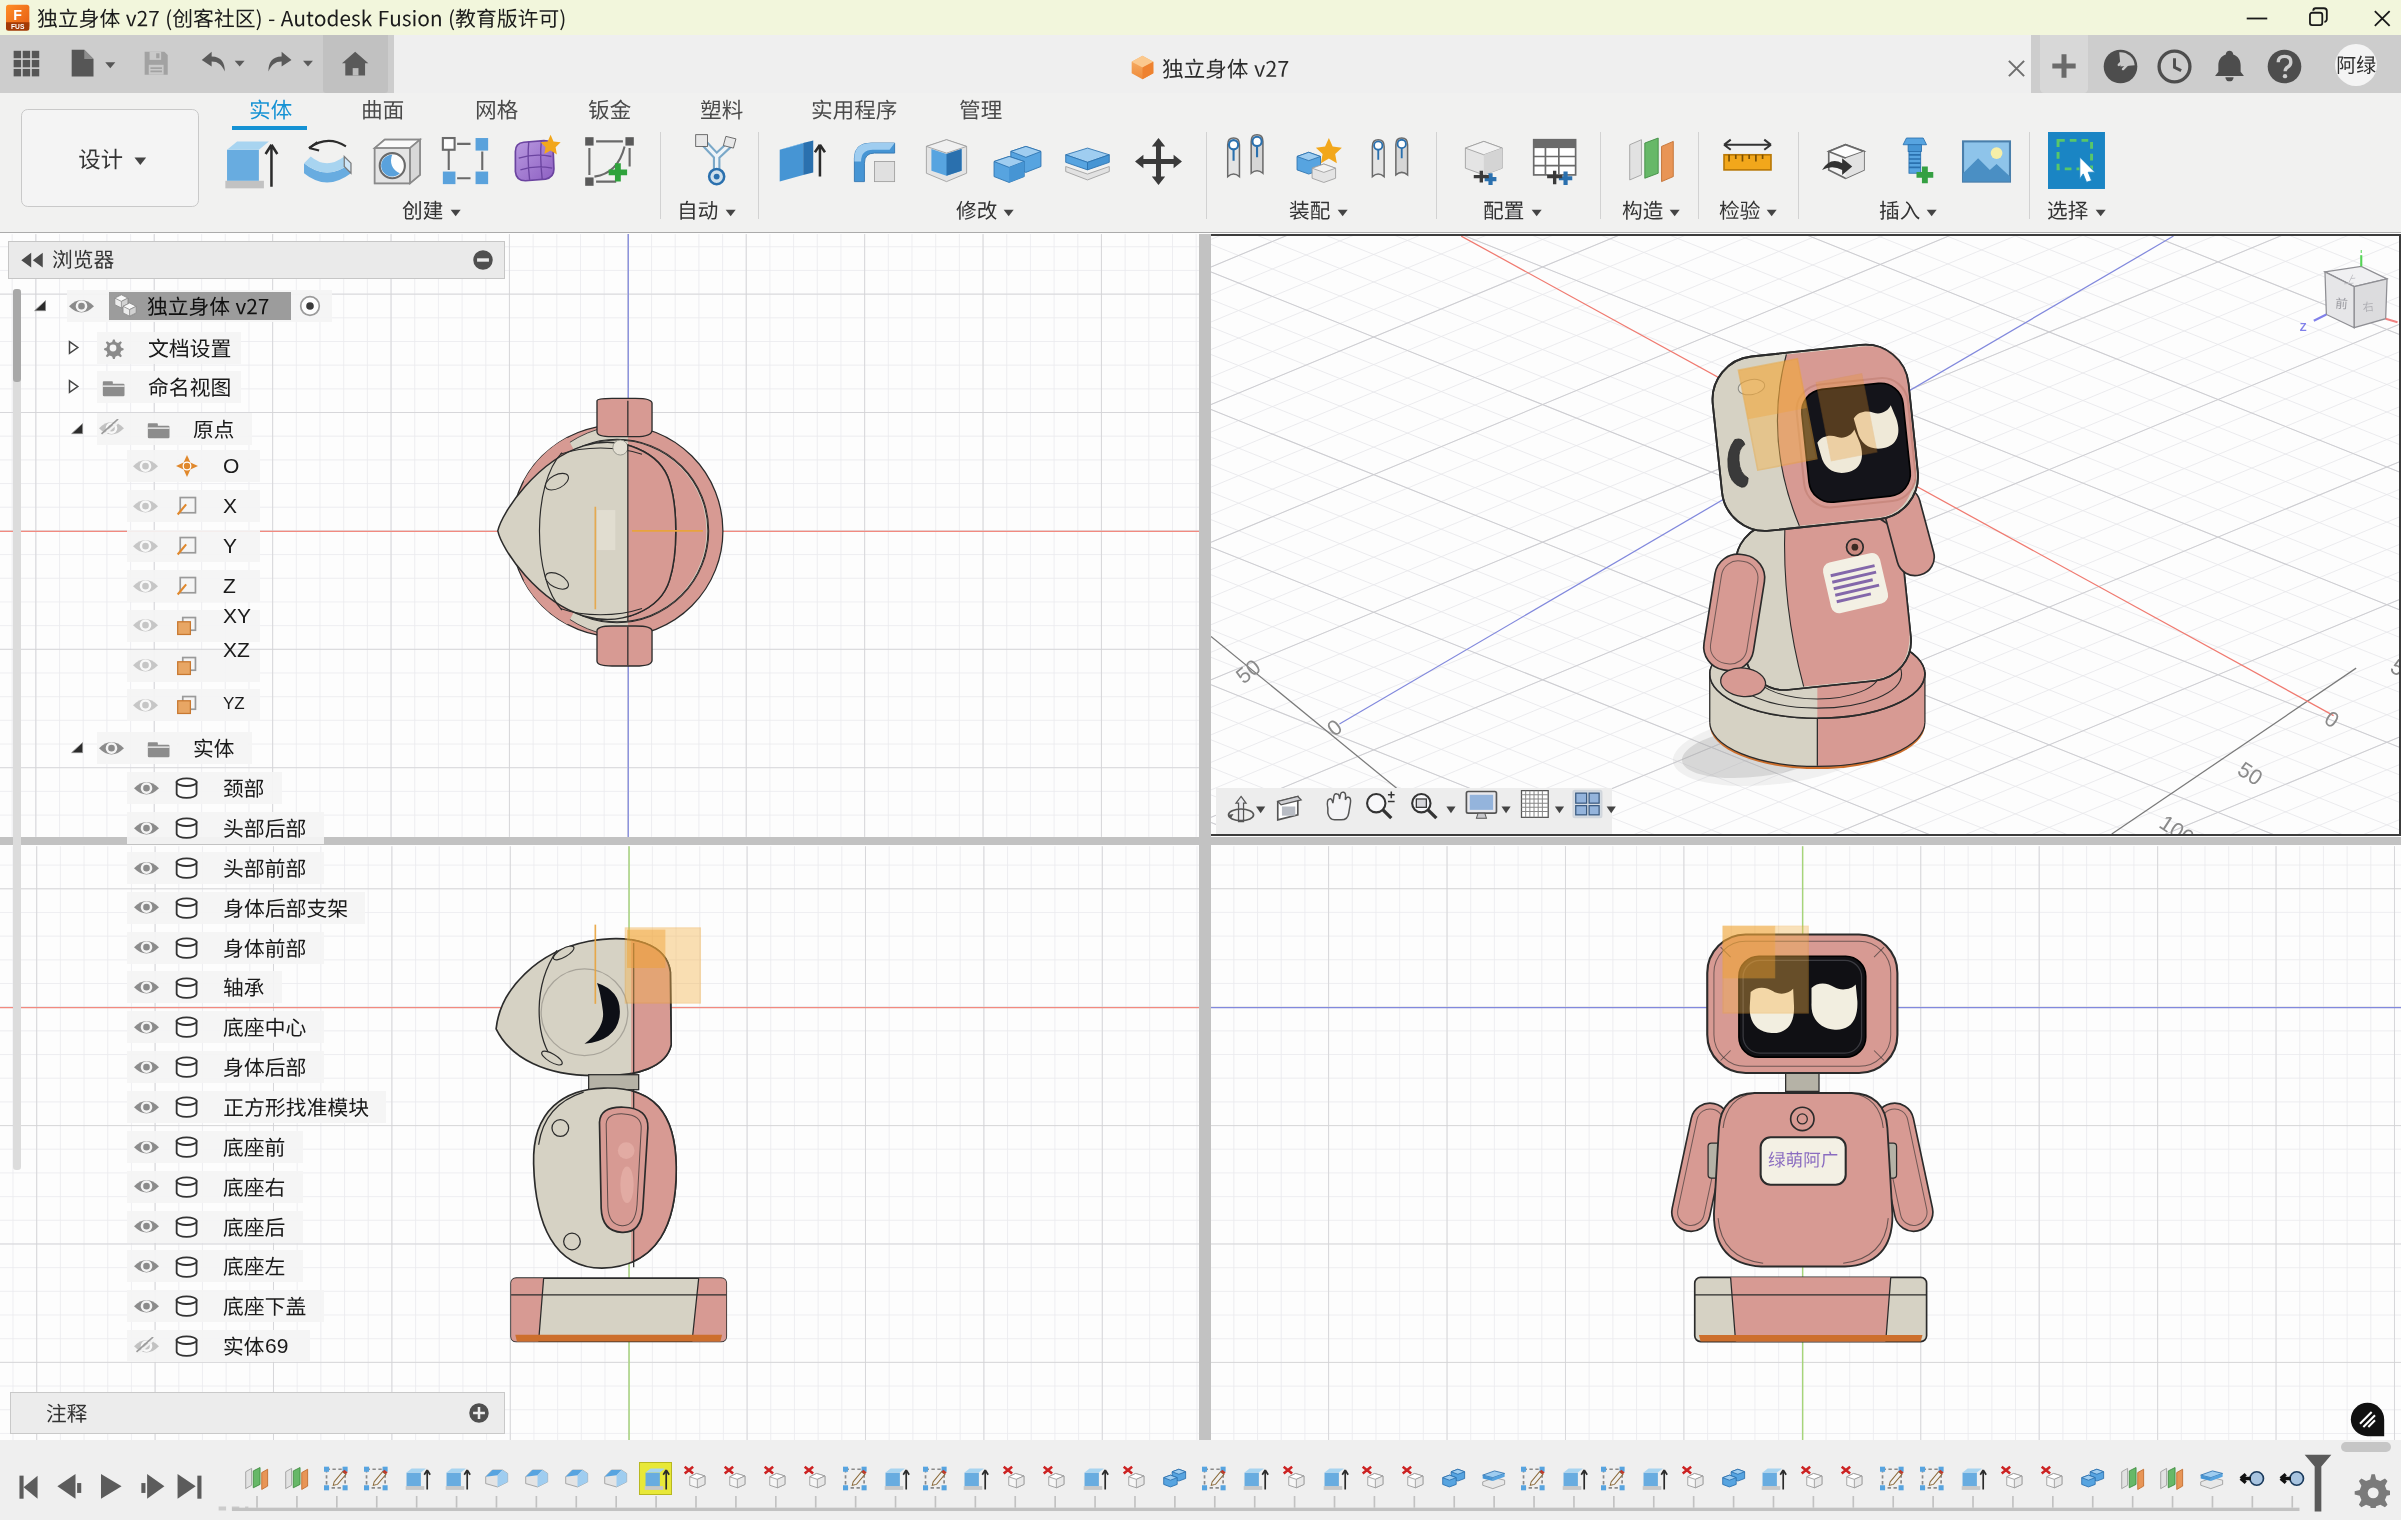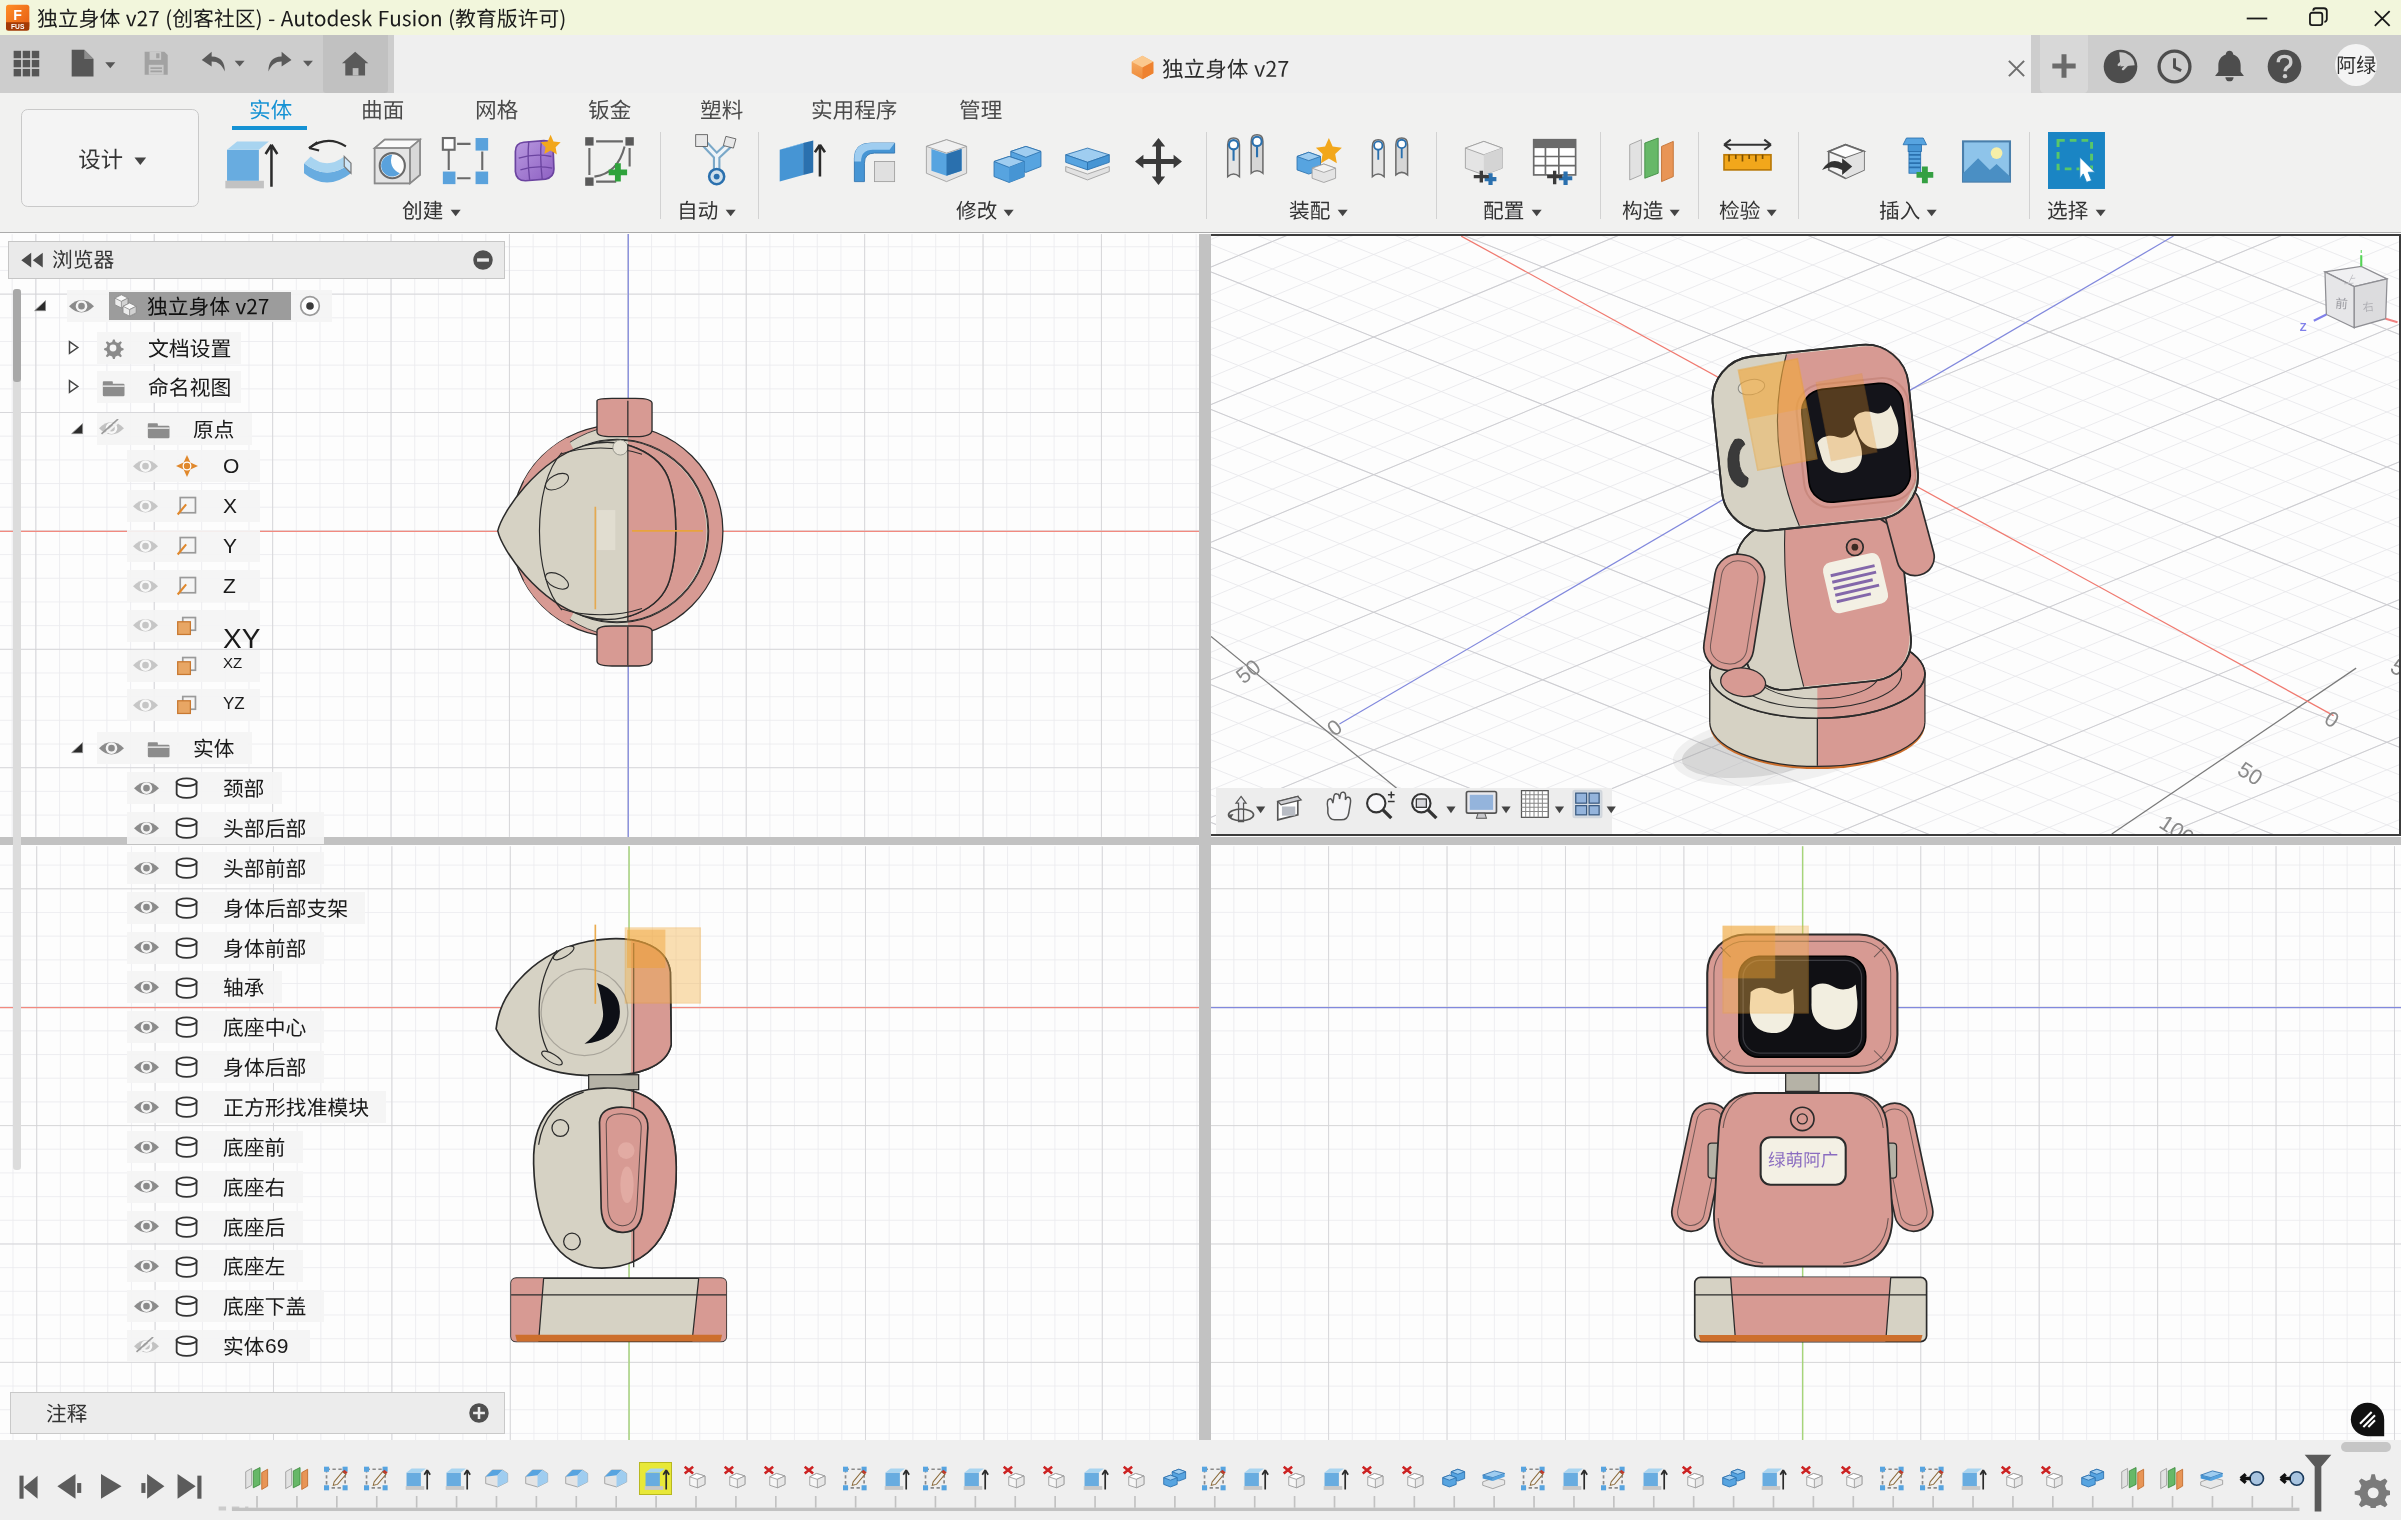--- a/index.html
+++ b/index.html
@@ -911,31 +911,31 @@
 <div class="lt" style="left:223px;top:574px;font-size:21px">Z</div>
 <div class="ab" style="left:127px;top:610px;width:133px;height:32px;background:rgba(244,244,244,0.93)"></div>
 <svg class="ab" style="left:132px;top:616px;" width="27" height="18.3" viewBox="0 0 32 22">
     <path d="M1 11 Q16 -4 31 11 Q16 26 1 11 Z" fill="#c6c6c6"></path>
     <circle cx="16" cy="11" r="5.5" fill="none" stroke="#f8f8f8" stroke-width="3"></circle>
   </svg>
 <svg class="ab" style="left:176px;top:615px;" width="22" height="22" viewBox="0 0 26 26">
     <rect x="8" y="3" width="15" height="15" fill="none" stroke="#9a9a9a" stroke-width="2"></rect>
     <rect x="2" y="8" width="15" height="15" fill="#e8a664" stroke="#c87830" stroke-width="1.5"></rect>
   </svg>
-<div class="lt" style="left:223px;top:623px;font-size:28px">XY</div>
+<div class="lt" style="left:223px;top:604px;font-size:21px">XY</div>
 <div class="ab" style="left:127px;top:650px;width:133px;height:32px;background:rgba(244,244,244,0.93)"></div>
 <svg class="ab" style="left:132px;top:656px;" width="27" height="18.3" viewBox="0 0 32 22">
     <path d="M1 11 Q16 -4 31 11 Q16 26 1 11 Z" fill="#c6c6c6"></path>
     <circle cx="16" cy="11" r="5.5" fill="none" stroke="#f8f8f8" stroke-width="3"></circle>
   </svg>
 <svg class="ab" style="left:176px;top:655px;" width="22" height="22" viewBox="0 0 26 26">
     <rect x="8" y="3" width="15" height="15" fill="none" stroke="#9a9a9a" stroke-width="2"></rect>
     <rect x="2" y="8" width="15" height="15" fill="#e8a664" stroke="#c87830" stroke-width="1.5"></rect>
   </svg>
-<div class="lt" style="left:223px;top:654px;font-size:15px">XZ</div>
+<div class="lt" style="left:223px;top:638px;font-size:21px">XZ</div>
 <div class="ab" style="left:127px;top:689px;width:133px;height:32px;background:rgba(244,244,244,0.93)"></div>
 <svg class="ab" style="left:132px;top:696px;" width="27" height="18.3" viewBox="0 0 32 22">
     <path d="M1 11 Q16 -4 31 11 Q16 26 1 11 Z" fill="#c6c6c6"></path>
     <circle cx="16" cy="11" r="5.5" fill="none" stroke="#f8f8f8" stroke-width="3"></circle>
   </svg>
 <svg class="ab" style="left:176px;top:694px;" width="22" height="22" viewBox="0 0 26 26">
     <rect x="8" y="3" width="15" height="15" fill="none" stroke="#9a9a9a" stroke-width="2"></rect>
     <rect x="2" y="8" width="15" height="15" fill="#e8a664" stroke="#c87830" stroke-width="1.5"></rect>
   </svg>
 <div class="lt" style="left:223px;top:694px;font-size:17px">YZ</div>

